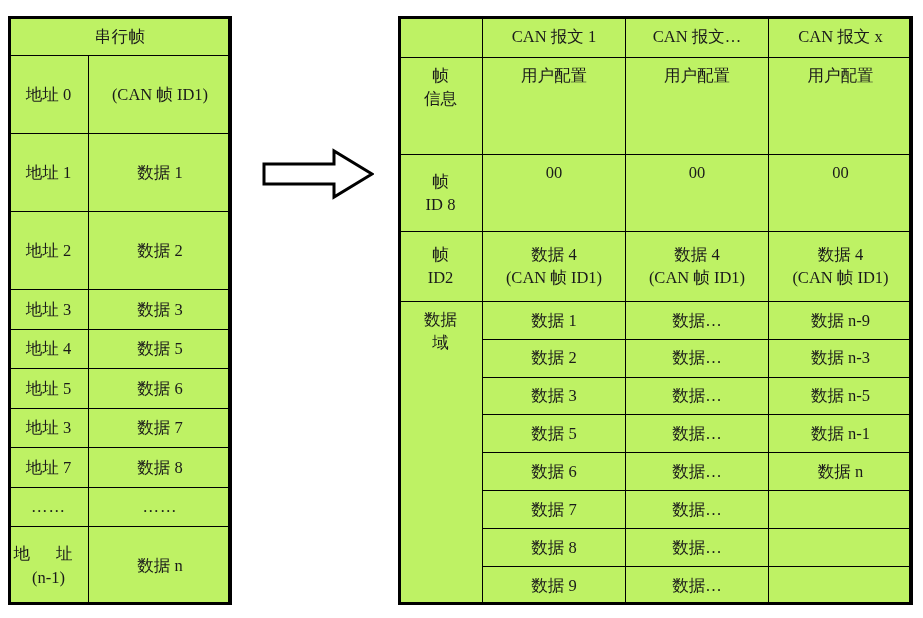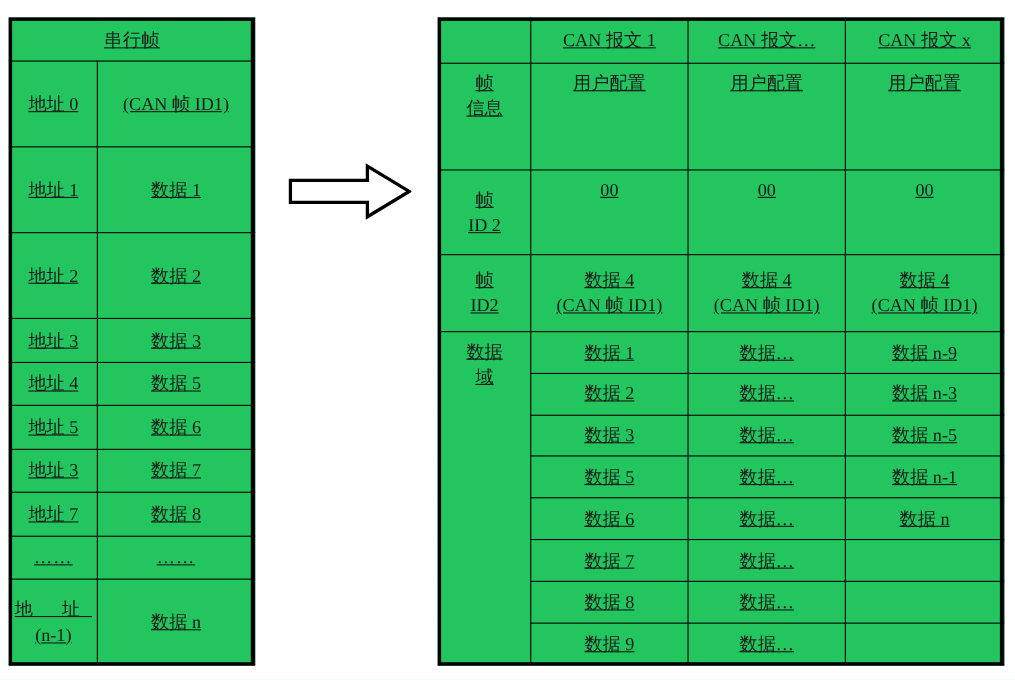--- a/index.html
+++ b/index.html
@@ -19,22 +19,21 @@
   .diagram {
     position: absolute;
     inset: 0;
   }
 
   
   .tbl {
     position: absolute;
     border-collapse: collapse;
     table-layout: fixed;
-    background: #22c55e;
-    text-decoration: underline;
+    background: #bef264;
   }
   .tbl td {
     border: 1px solid #000;
     padding: 0;
     text-align: center;
     vertical-align: middle;
     font-size: 16.5px;
     line-height: 1.42;
     color: #1a1a1a;
   }
@@ -197,21 +196,21 @@
           <td class="rt-cell-two " style="vertical-align: top; padding-top: 6px;">
             <span class="ln">用户配置</span>
           </td>
           <td class="rt-cell-two " style="vertical-align: top; padding-top: 6px;">
             <span class="ln">用户配置</span>
           </td>
         </tr>
         <tr style="height: 75px;">
           <td class="rt-label">
             <span class="ln">帧</span>
-            <span class="ln">ID 2</span>
+            <span class="ln">ID 8</span>
           </td>
           <td class="rt-cell-two " style="vertical-align: top; padding-top: 6px;">
             <span class="ln">00</span>
           </td>
           <td class="rt-cell-two " style="vertical-align: top; padding-top: 6px;">
             <span class="ln">00</span>
           </td>
           <td class="rt-cell-two " style="vertical-align: top; padding-top: 6px;">
             <span class="ln">00</span>
           </td>

